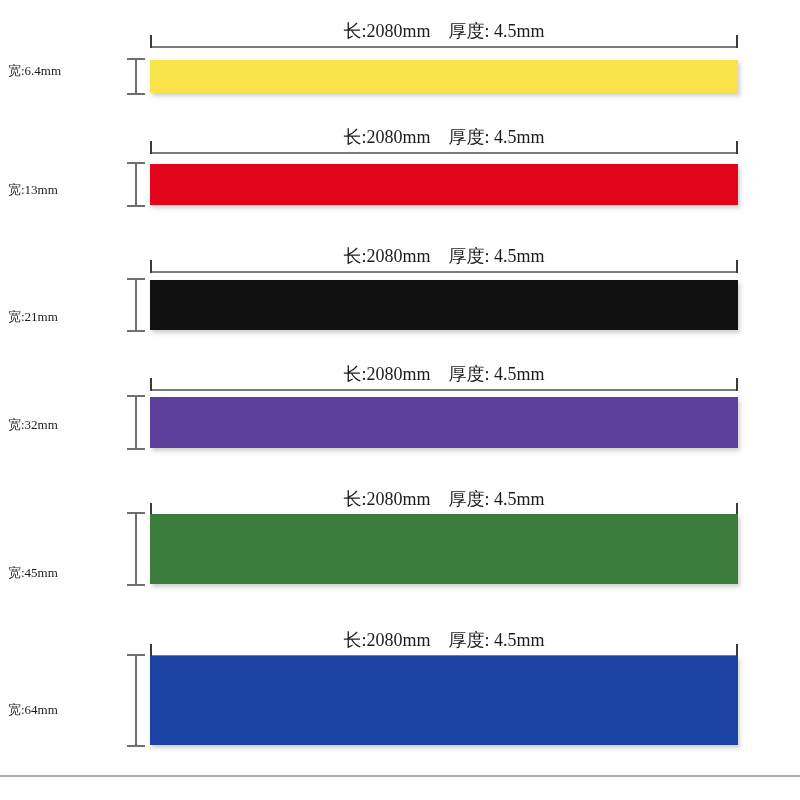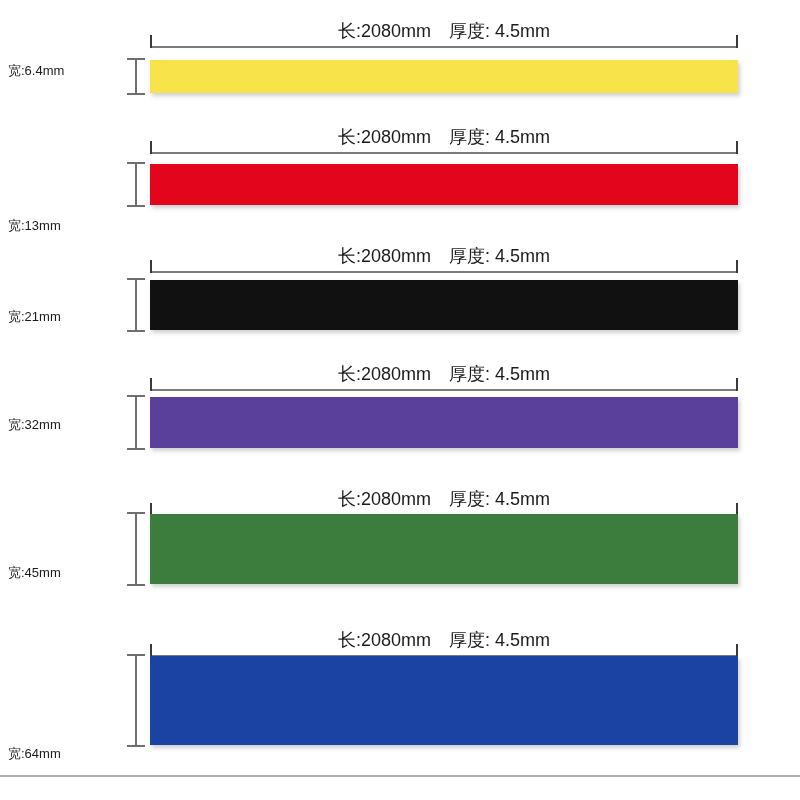--- a/index.html
+++ b/index.html
@@ -12,20 +12,21 @@
     background: #ffffff;
     font-family: "Liberation Sans", "DejaVu Sans", sans-serif;
     overflow: hidden;
     position: relative;
   }
 
   #diagram {
     position: relative;
     width: 800px;
     height: 800px;
+    font-family: Liberation Serif, serif;
   }
 
   
   .band-row {
     position: absolute;
     left: 0;
     width: 800px;
   }
 
   
@@ -134,21 +135,21 @@
     </div>
     <div class="band" style="top:60px;height:33px;background:#F9E34A;"></div>
   </div>
 
   <div class="band-row" style="top:120px;height:120px;">
     <div class="length-caption" style="top:8px;"><span>长:2080mm</span><span class="gap"></span><span>厚度: 4.5mm</span></div>
     <div class="length-dim" style="top:32px;">
       <span class="tick left"></span>
       <span class="tick right"></span>
     </div>
-    <div class="width-label" style="top:63px;margin-top:36px;">宽:13mm</div>
+    <div class="width-label" style="top:63px;">宽:13mm</div>
     <div class="width-bracket" style="top:42px;height:45px;">
       <span class="cap top"></span>
       <span class="stem"></span>
       <span class="cap bottom"></span>
     </div>
     <div class="band" style="top:44px;height:41px;background:#E3051B;"></div>
   </div>
 
   <div class="band-row" style="top:240px;height:120px;">
     <div class="length-caption" style="top:7px;"><span>长:2080mm</span><span class="gap"></span><span>厚度: 4.5mm</span></div>
@@ -194,21 +195,21 @@
     </div>
     <div class="band" style="top:24px;height:70px;background:#3C7D3E;"></div>
   </div>
 
   <div class="band-row" style="top:620px;height:150px;">
     <div class="length-caption" style="top:11px;"><span>长:2080mm</span><span class="gap"></span><span>厚度: 4.5mm</span></div>
     <div class="length-dim" style="top:35px;">
       <span class="tick left"></span>
       <span class="tick right"></span>
     </div>
-    <div class="width-label" style="top:83px;margin-top:44px;">宽:64mm</div>
+    <div class="width-label" style="top:83px;">宽:64mm</div>
     <div class="width-bracket" style="top:34px;height:93px;">
       <span class="cap top"></span>
       <span class="stem"></span>
       <span class="cap bottom"></span>
     </div>
     <div class="band" style="top:36px;height:89px;background:#1A43A4;"></div>
   </div>
 
   <div class="page-rule" style="top:775px;"></div>
 

